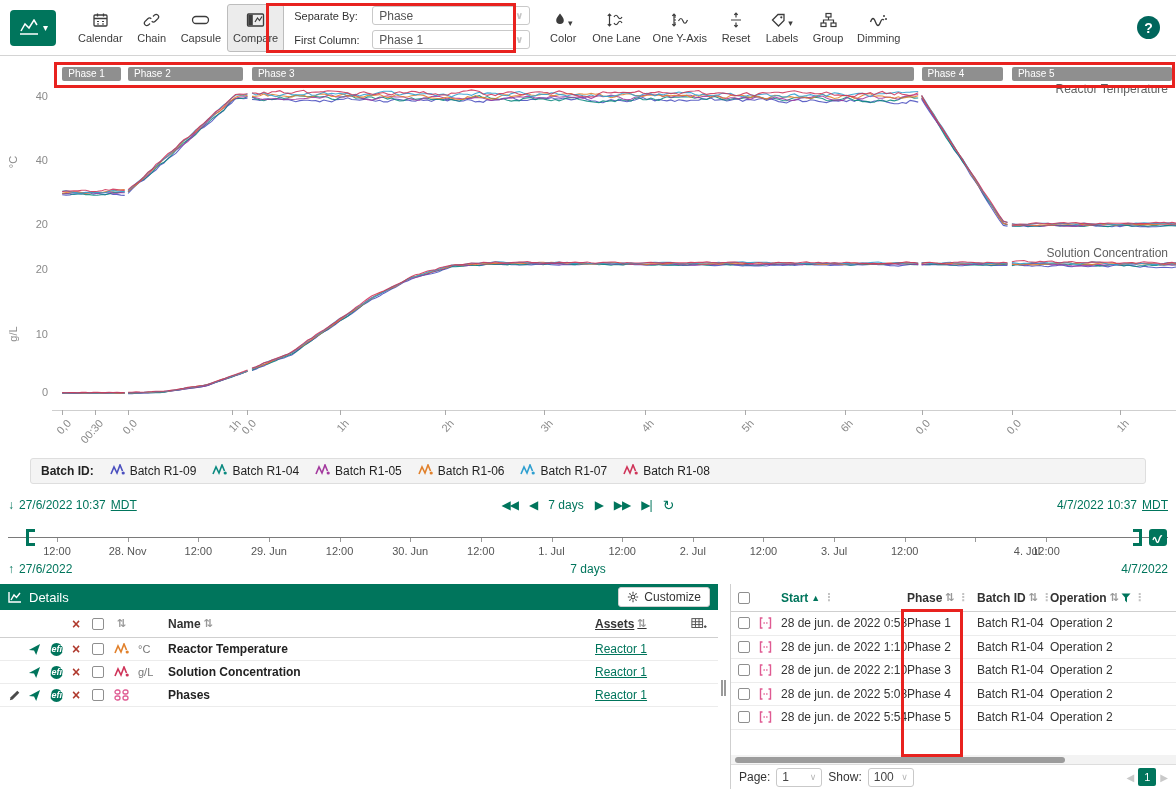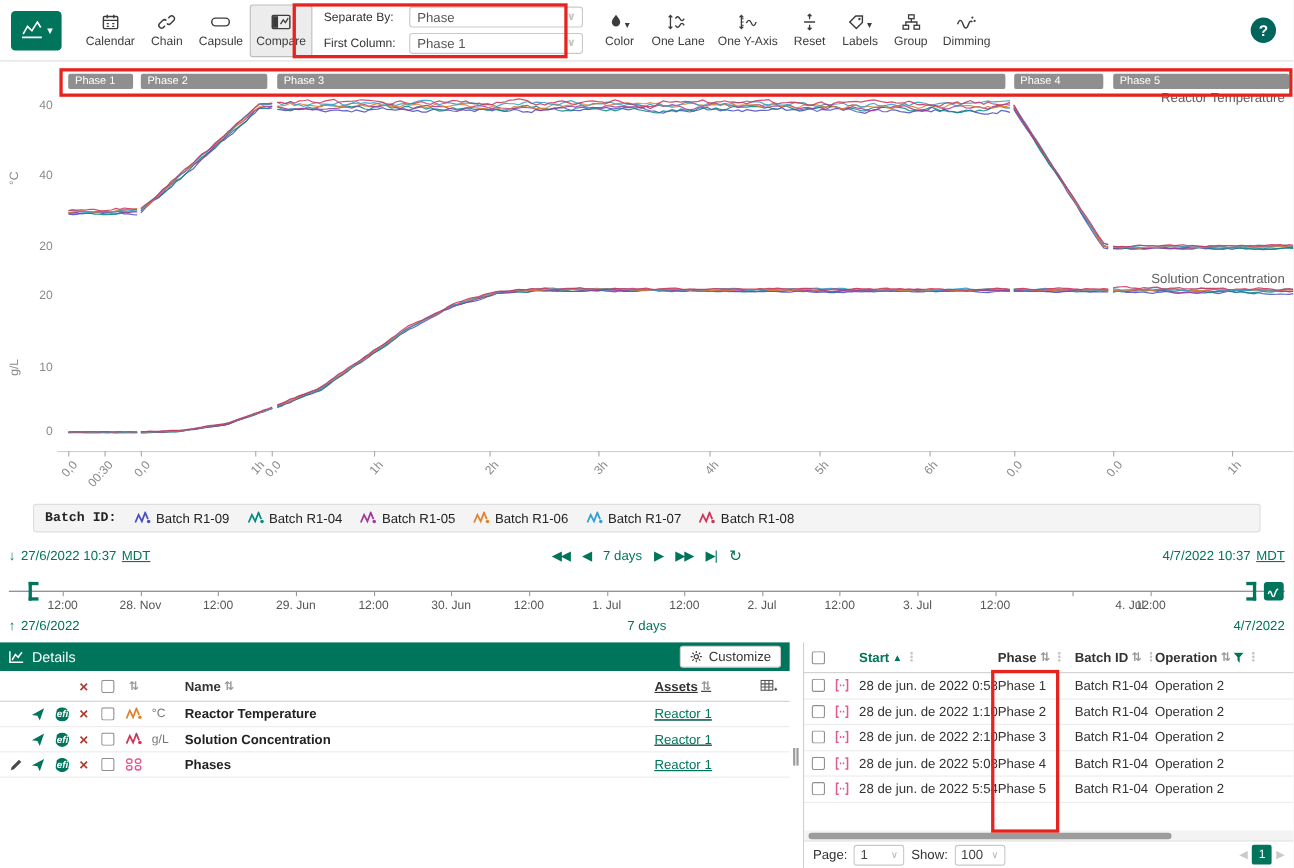--- a/index.html
+++ b/index.html
@@ -27,22 +27,22 @@
 .phase-chip{position:absolute;top:11px;height:14px;background:#8f8f8f;border-radius:2px;color:#fff;font-size:10px;line-height:14px;padding-left:6px;white-space:nowrap;overflow:hidden;cursor:pointer;}
 .lane-title{position:absolute;right:8px;color:#5f5f5f;font-size:12px;}
 .ytick{position:absolute;left:8px;width:40px;text-align:right;color:#8a8a8a;font-size:11px;}
 .yunit{position:absolute;left:2px;width:22px;text-align:center;color:#8a8a8a;font-size:11px;transform:rotate(-90deg);}
 .axis-line{position:absolute;top:354px;left:52px;right:0;height:1px;background:#cfcfcf;}
 .xtick-mark{position:absolute;top:354px;width:1px;height:5px;background:#aaa;}
 .xlabel{position:absolute;top:361px;color:#8a8a8a;font-size:11px;white-space:nowrap;transform:rotate(-48deg);transform-origin:right top;}
 
 
 #legend-row{position:absolute;top:458px;left:30px;width:1116px;height:26px;background:#f4f4f4;border:1px solid #dedede;border-radius:3px;display:flex;align-items:center;padding:0 10px;gap:16px;color:#222;}
-#legend-row .legend-label{font-weight:bold;font-family:Liberation Mono, monospace;}
-.legend-item{display:flex;align-items:center;gap:5px;cursor:pointer;}
+#legend-row .legend-label{font-weight:bold;}
+.legend-item{display:flex;align-items:flex-start;gap:5px;cursor:pointer;}
 
 
 #time-nav{position:absolute;top:492px;left:0;width:1176px;height:26px;display:flex;align-items:center;padding:0 8px;color:#00755c;}
 .tn-group{display:flex;align-items:center;gap:5px;}
 .tn-center{position:absolute;left:50%;transform:translateX(-50%);display:flex;align-items:center;gap:11px;}
 .tn-link{text-decoration:underline;cursor:pointer;}
 .tn-ctrl{cursor:pointer;font-size:12px;letter-spacing:-1px;}
 .tn-right{margin-left:auto;}
 
 

